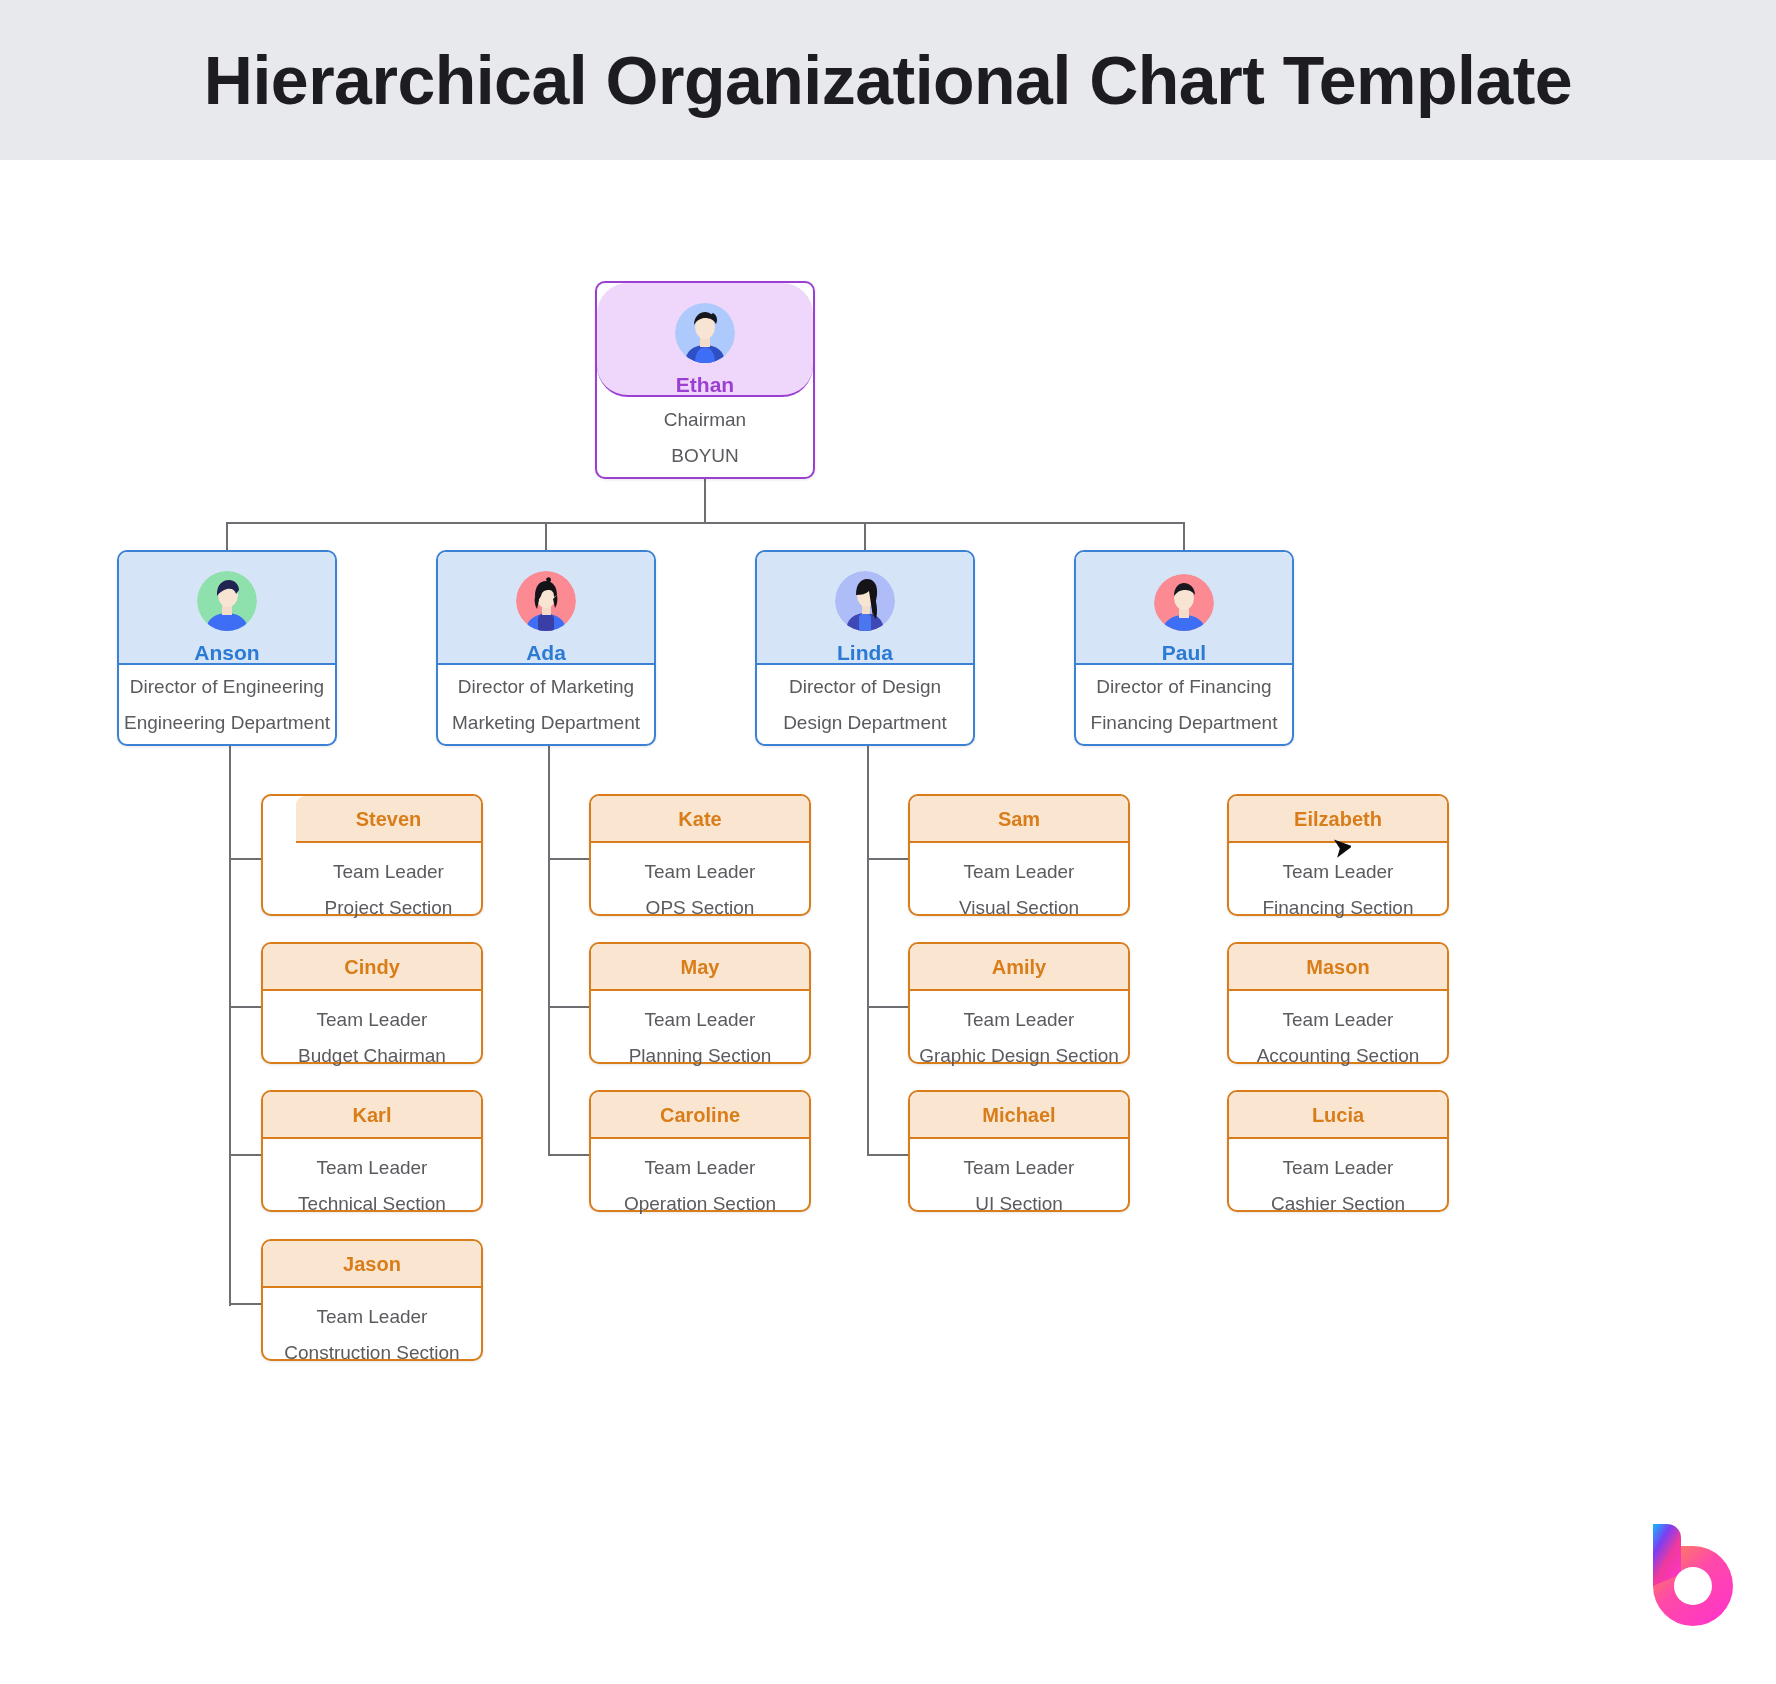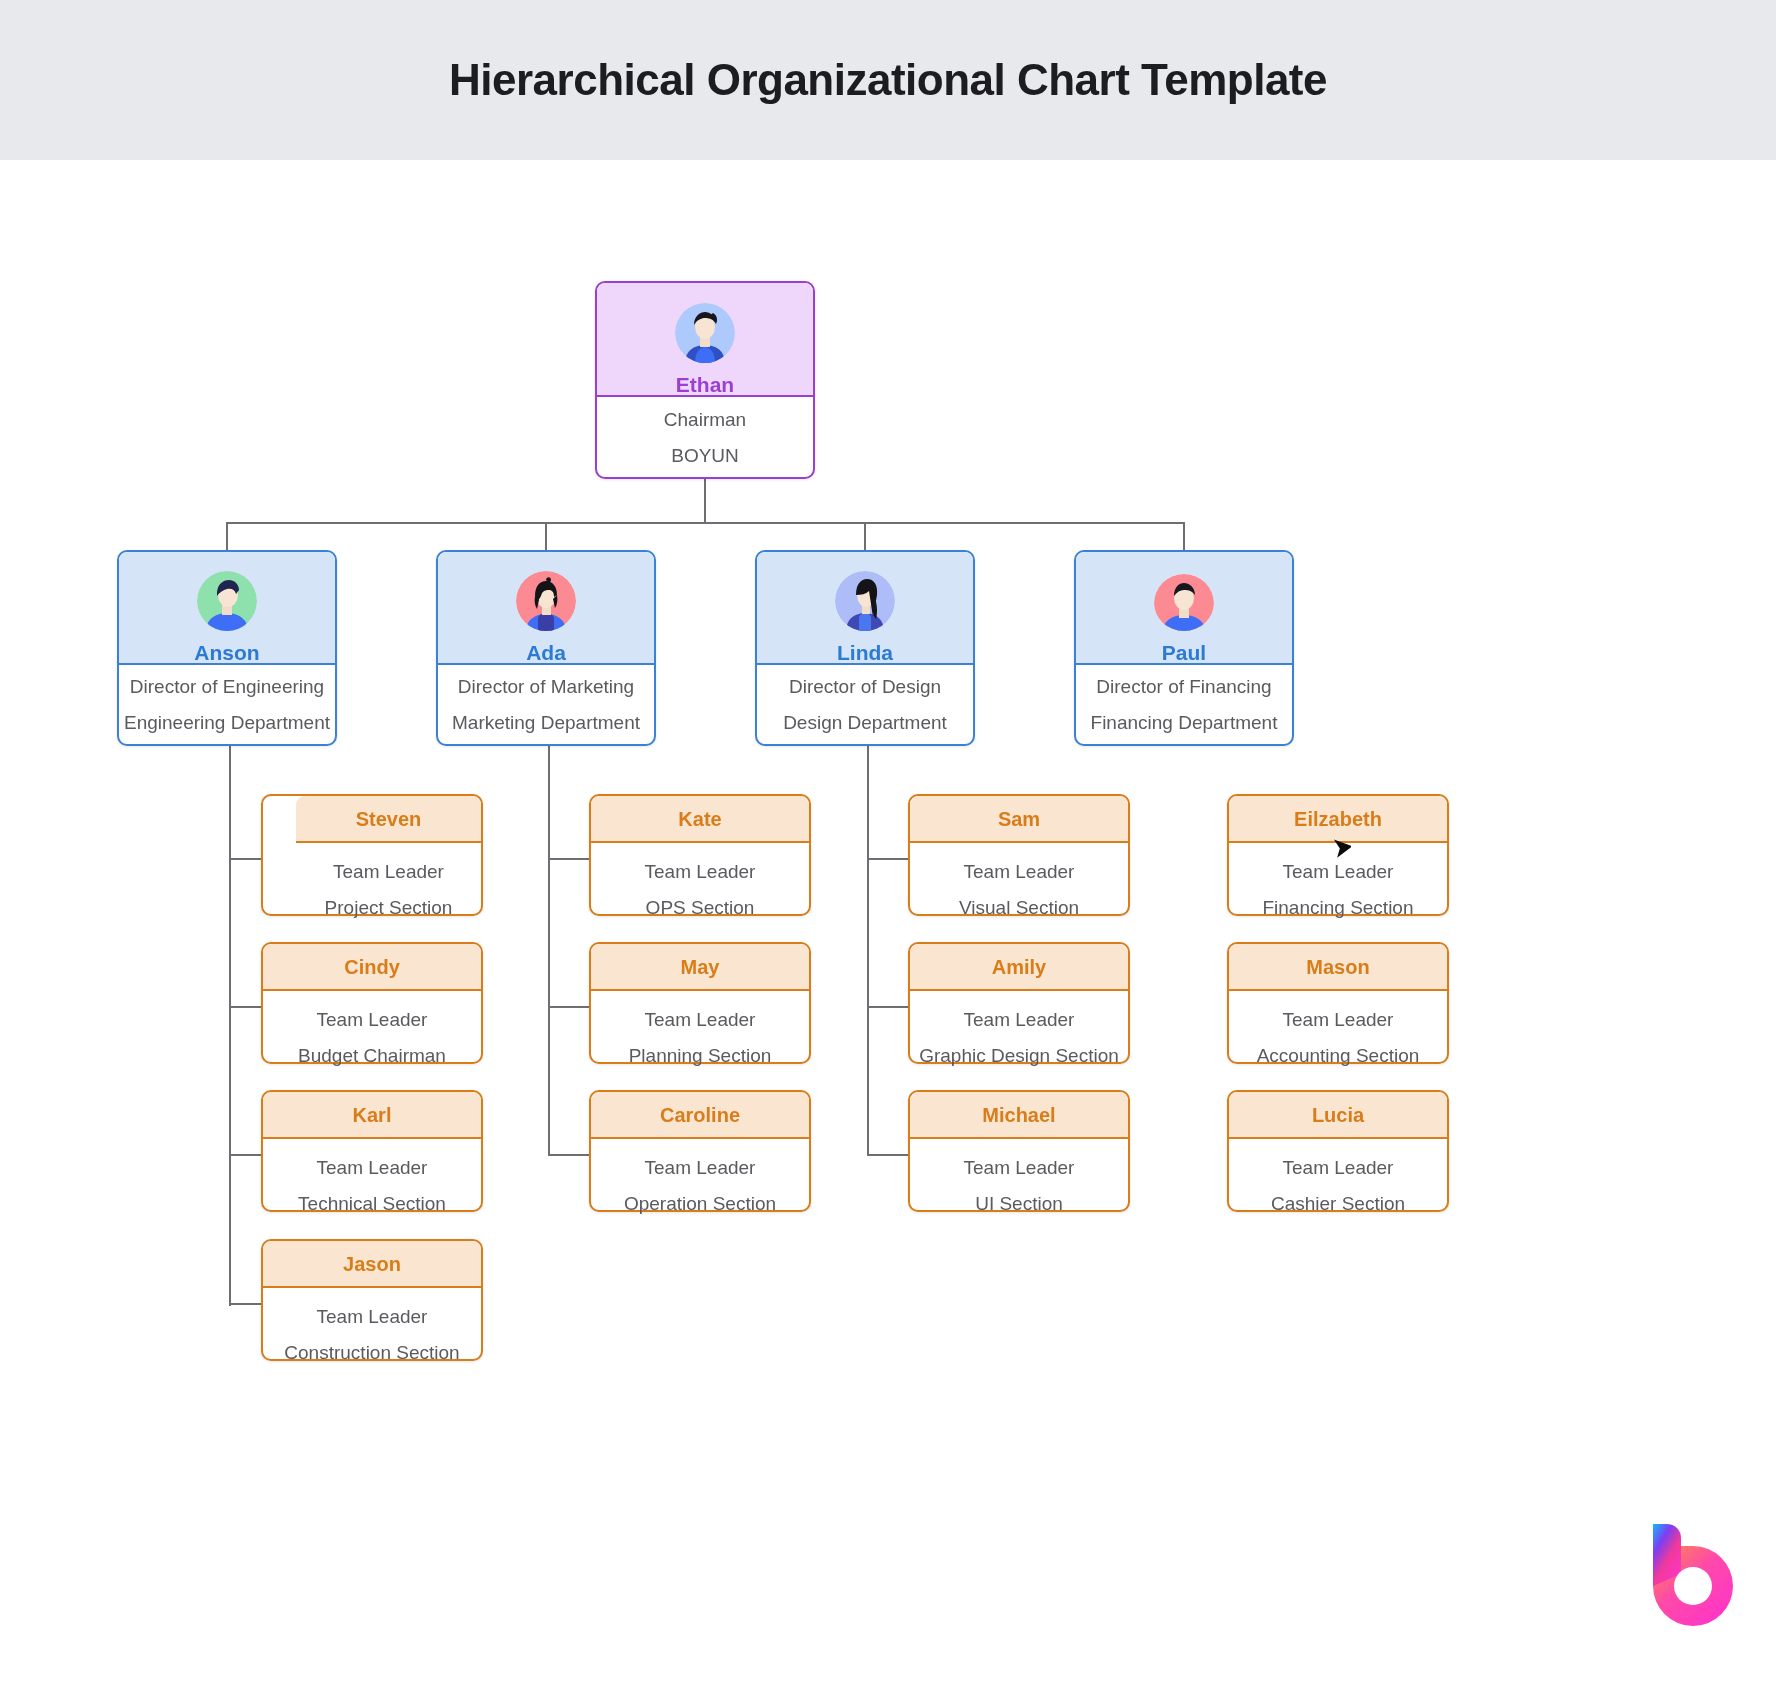--- a/index.html
+++ b/index.html
@@ -12,21 +12,21 @@
   #root { position: relative; width:1776px; height:1684px; background:#fff; }
 
   
   .header-band {
     position:absolute; left:0; top:0; width:1776px; height:160px;
     background:#e8e9ec;
   }
   .page-title {
     position:absolute; left:0; top:0; width:1776px; height:160px;
     display:flex; align-items:center; justify-content:center;
-    font-size:44px; font-weight:700; color:#1d1d21;
+    font-size:68px; font-weight:700; color:#1d1d21;
     letter-spacing:-0.5px;
     font-family:"Liberation Sans", sans-serif;
   }
 
   
   .node { position:absolute; border-radius:10px; background:#fff; }
   .node .head {
     border-top-left-radius:9px; border-top-right-radius:9px;
     display:flex; flex-direction:column; align-items:center; justify-content:flex-end;
   }
@@ -111,21 +111,21 @@
   <div class="conn h" style="left:548px; top:858px; width:42px;"></div>
   <div class="conn h" style="left:548px; top:1006px; width:42px;"></div>
   <div class="conn h" style="left:548px; top:1154px; width:42px;"></div>
 
   <div class="conn v" style="left:867px; top:746px; height:409px;"></div>
   <div class="conn h" style="left:867px; top:858px; width:42px;"></div>
   <div class="conn h" style="left:867px; top:1006px; width:42px;"></div>
   <div class="conn h" style="left:867px; top:1154px; width:42px;"></div>
 
   <div class="node root" style="left:595px; top:281px; width:220px; height:198px;">
-    <div class="head" style="height:114px; padding-top:14px;">
+    <div class="head" style="height:114px; padding-top:14px;border-radius:31px;">
       <div class="avatar">
         <svg viewBox="0 0 60 60">
           <circle cx="30" cy="30" r="30" fill="#aec9fb"></circle>
           <path d="M10 60c0-12 9-18 20-18s20 6 20 18z" fill="#2f4fc4"></path>
           <path d="M20 60c0-11 5-16 10-16s10 5 10 16z" fill="#3d6ef5"></path>
           <path d="M25 30h10v14h-10z" fill="#f3ddc8"></path>
           <ellipse cx="30" cy="24" rx="10" ry="12" fill="#f7e4d2"></ellipse>
           <path d="M19 22c0-9 6-13 11-13s11 4 11 12c-2-4-6-6-11-6-4 0-8 2-11 7z" fill="#17181d"></path>
           <path d="M38 10c4 2 5 7 3 11-1-4-3-7-7-8z" fill="#17181d"></path>
         </svg>

